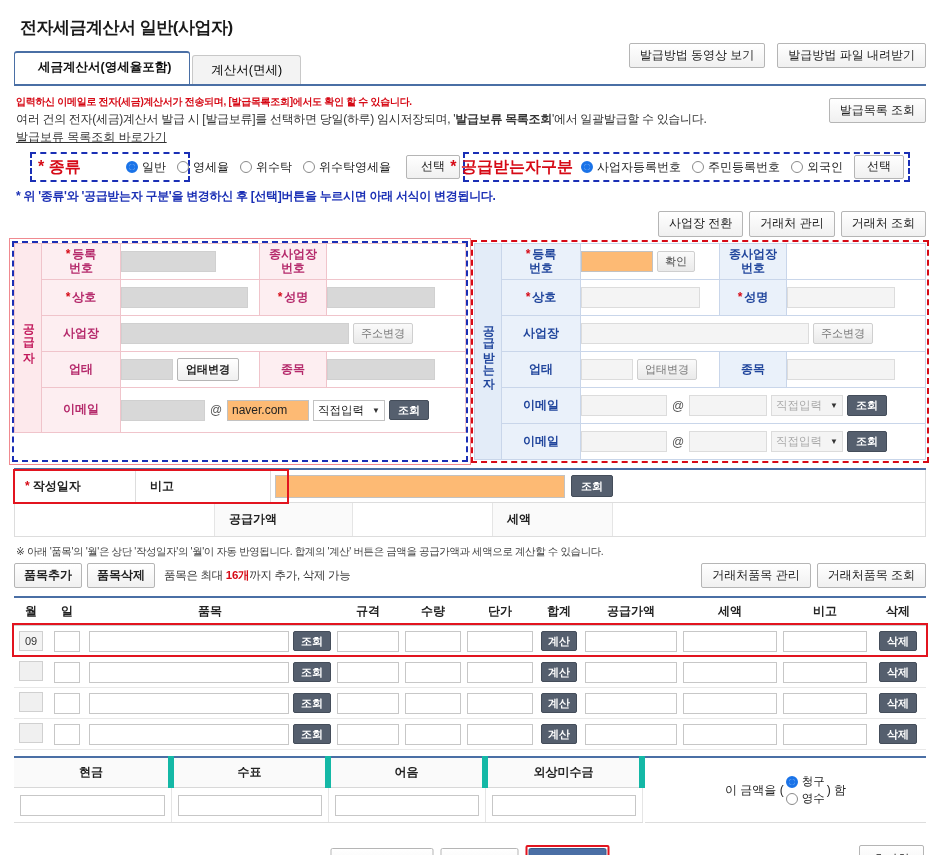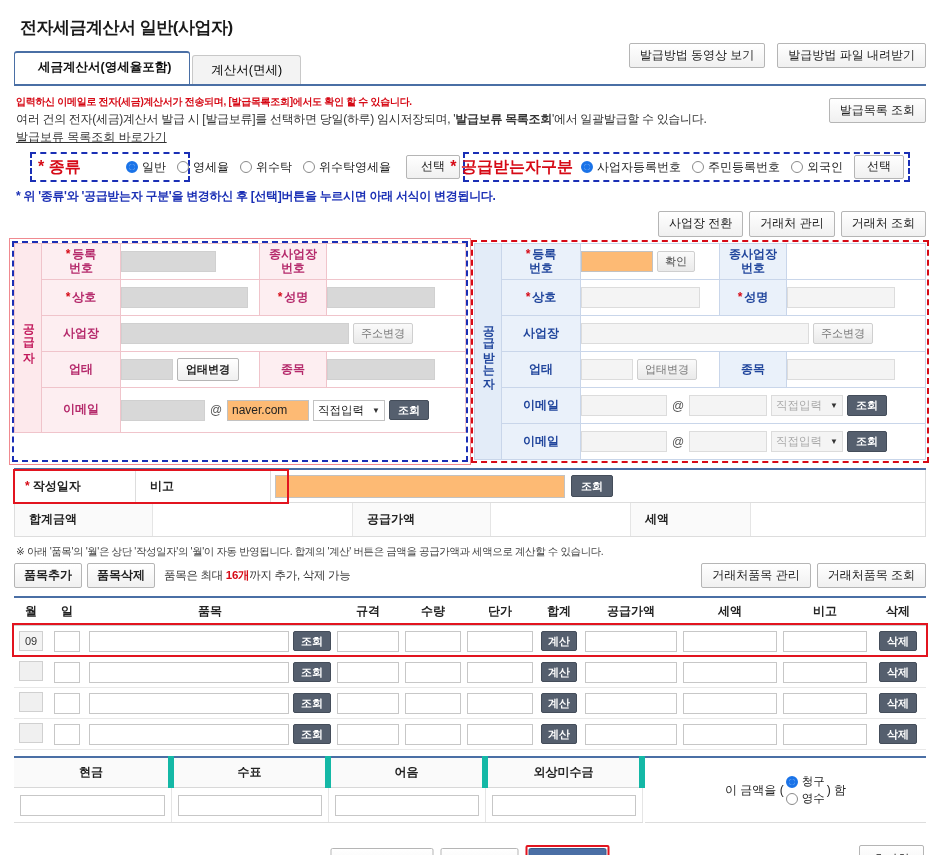--- a/index.html
+++ b/index.html
@@ -408,21 +408,20 @@
       <span>비고</span>
     </div>
     <div class="dr-cell" style="flex:1;border-left:none;justify-content:flex-start;padding-left:4px;gap:6px;">
       <span class="inp txt" style="width:290px;height:23px;"></span>
       <span class="btn dark sm" style="padding:4px 9px;">조회</span>
     </div>
     <div class="dashoverlay solid-red" style="left:-1px;top:-1px;width:276px;height:35px;"></div>
   </div>
 
   <div class="sumrow">
-    <div class="sum-cell sum-lab" style="width:138px;">합계금액</div>
     <div class="sum-cell sum-val" style="width:200px;"></div>
     <div class="sum-cell sum-lab" style="width:138px;">공급가액</div>
     <div class="sum-cell sum-val" style="width:140px;"></div>
     <div class="sum-cell sum-lab" style="width:120px;">세액</div>
     <div class="sum-cell sum-val" style="flex:1;border-right:none;"></div>
   </div>
 
   <div class="notice-small">※ 아래 '품목'의 '월'은 상단 '작성일자'의 '월'이 자동 반영됩니다. 합계의 '계산' 버튼은 금액을 공급가액과 세액으로 계산할 수 있습니다.</div>
 
   <div class="itembar">

